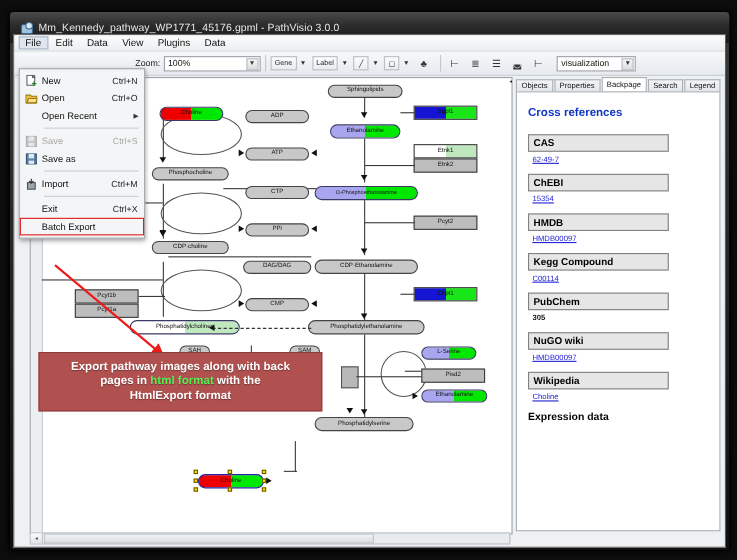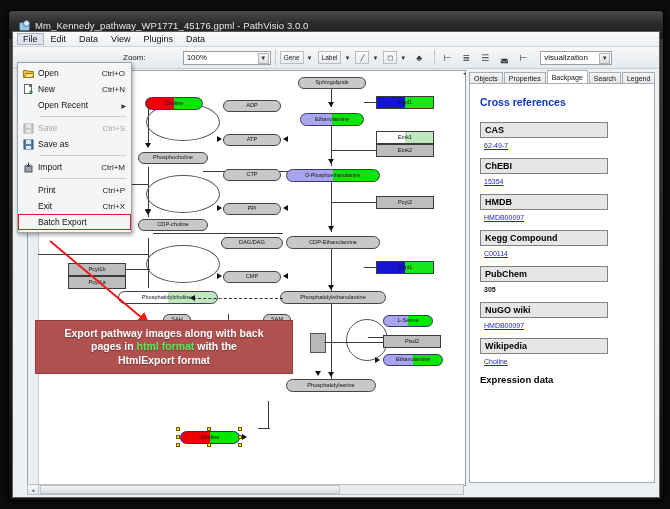--- a/index.html
+++ b/index.html
@@ -34,21 +34,21 @@
   .menu-item.open{background:#dfe6ef;border:1px solid #a8b6c6;padding:0 5px;}
 
   
   #toolbar{position:absolute;left:0;top:15px;width:100%;height:22px;
         background:linear-gradient(#f7f8f9,#e6eaee);border-bottom:1px solid #c9ced3;
         display:flex;align-items:center;box-sizing:border-box;padding-left:6px;}
   .tb-ico{width:16px;height:16px;margin-right:3px;position:relative;flex:0 0 auto;}
   .tb-sep{width:1px;height:15px;background:#c2c7cc;margin:0 4px;flex:0 0 auto;}
   .zlabel{font-size:8px;color:#1a1a1a;margin:0 3px 0 2px;flex:0 0 auto;}
   .combo{height:14px;border:1px solid #9aa0a6;background:#fff;display:flex;align-items:center;
-         font-size:8px;color:#111;padding-left:3px;box-sizing:border-box;flex:0 0 auto;position:relative;margin-left:34px;}
+         font-size:8px;color:#111;padding-left:3px;box-sizing:border-box;flex:0 0 auto;position:relative;}
   .combo .arrow{position:absolute;right:1px;top:1px;width:11px;height:11px;
          background:linear-gradient(#f6f6f6,#dcdcdc);border:1px solid #b0b4b8;
          display:flex;align-items:center;justify-content:center;font-size:6px;color:#333;box-sizing:border-box;}
   .splitbtn{display:flex;align-items:center;flex:0 0 auto;margin-right:2px;}
   .splitbtn .lbl{font-size:6.5px;color:#222;border:1px solid #b9bec3;background:linear-gradient(#fcfcfc,#e9ecef);
         padding:1px 3px;height:13px;box-sizing:border-box;display:flex;align-items:center;}
   .splitbtn .dd{font-size:6px;color:#333;padding:0 3px;}
 
   
   #filemenu{position:absolute;left:4px;top:30px;width:115px;
@@ -197,38 +197,38 @@
           <span>visualization</span>
           <span class="arrow">▼</span>
         </div>
       </div>
 
       <div id="filemenu">
 
         <div class="fm-row">
           <span class="gut">
             <svg width="11" height="11" viewBox="0 0 11 11">
-                <path d="M0.5 2.5 h4 l1 1 h5 v6 h-10 Z" fill="#f0c040" stroke="#9a7a15"></path>
-                <path d="M1.5 9.5 l1.5-4 h8 l-1.5 4 Z" fill="#ffe08a" stroke="#9a7a15"></path>
-              </svg>
-          </span>
-          <span class="lab">Open</span>
-          <span class="acc">Ctrl+O</span>
-        </div>
-
-        <div class="fm-row">
-          <span class="gut">
-            <svg width="11" height="11" viewBox="0 0 11 11">
                 <rect x="1.5" y="0.5" width="7" height="9" fill="#fff" stroke="#666"></rect>
                 <path d="M6.5 0.5 L8.5 2.5 L6.5 2.5 Z" fill="#ccc" stroke="#666"></path>
                 <path d="M8 6 v4 M6 8 h4" stroke="#2a8a2a" stroke-width="1.2"></path>
               </svg>
           </span>
           <span class="lab">New</span>
           <span class="acc">Ctrl+N</span>
+        </div>
+
+        <div class="fm-row">
+          <span class="gut">
+            <svg width="11" height="11" viewBox="0 0 11 11">
+                <path d="M0.5 2.5 h4 l1 1 h5 v6 h-10 Z" fill="#f0c040" stroke="#9a7a15"></path>
+                <path d="M1.5 9.5 l1.5-4 h8 l-1.5 4 Z" fill="#ffe08a" stroke="#9a7a15"></path>
+              </svg>
+          </span>
+          <span class="lab">Open</span>
+          <span class="acc">Ctrl+O</span>
         </div>
 
         <div class="fm-row">
           <span class="gut"></span>
           <span class="lab">Open Recent</span>
           <span class="fm-arrow">▶</span>
         </div>
 
         <div class="fm-sep"></div>
 
@@ -265,25 +265,20 @@
                 <path d="M5.5 0.5 v3.5 M3.5 2.5 L5.5 4.5 L7.5 2.5" stroke="#333" fill="none" stroke-width="1"></path>
               </svg>
           </span>
           <span class="lab">Import</span>
           <span class="acc">Ctrl+M</span>
         </div>
 
 
         <div class="fm-sep"></div>
 
-        <div class="fm-row">
-          <span class="gut"></span>
-          <span class="lab">Print</span>
-          <span class="acc">Ctrl+P</span>
-        </div>
 
         <div class="fm-row">
           <span class="gut"></span>
           <span class="lab">Exit</span>
           <span class="acc">Ctrl+X</span>
         </div>
 
         <div class="fm-row highlight">
           <span class="gut"></span>
           <span class="lab">Batch Export</span>

